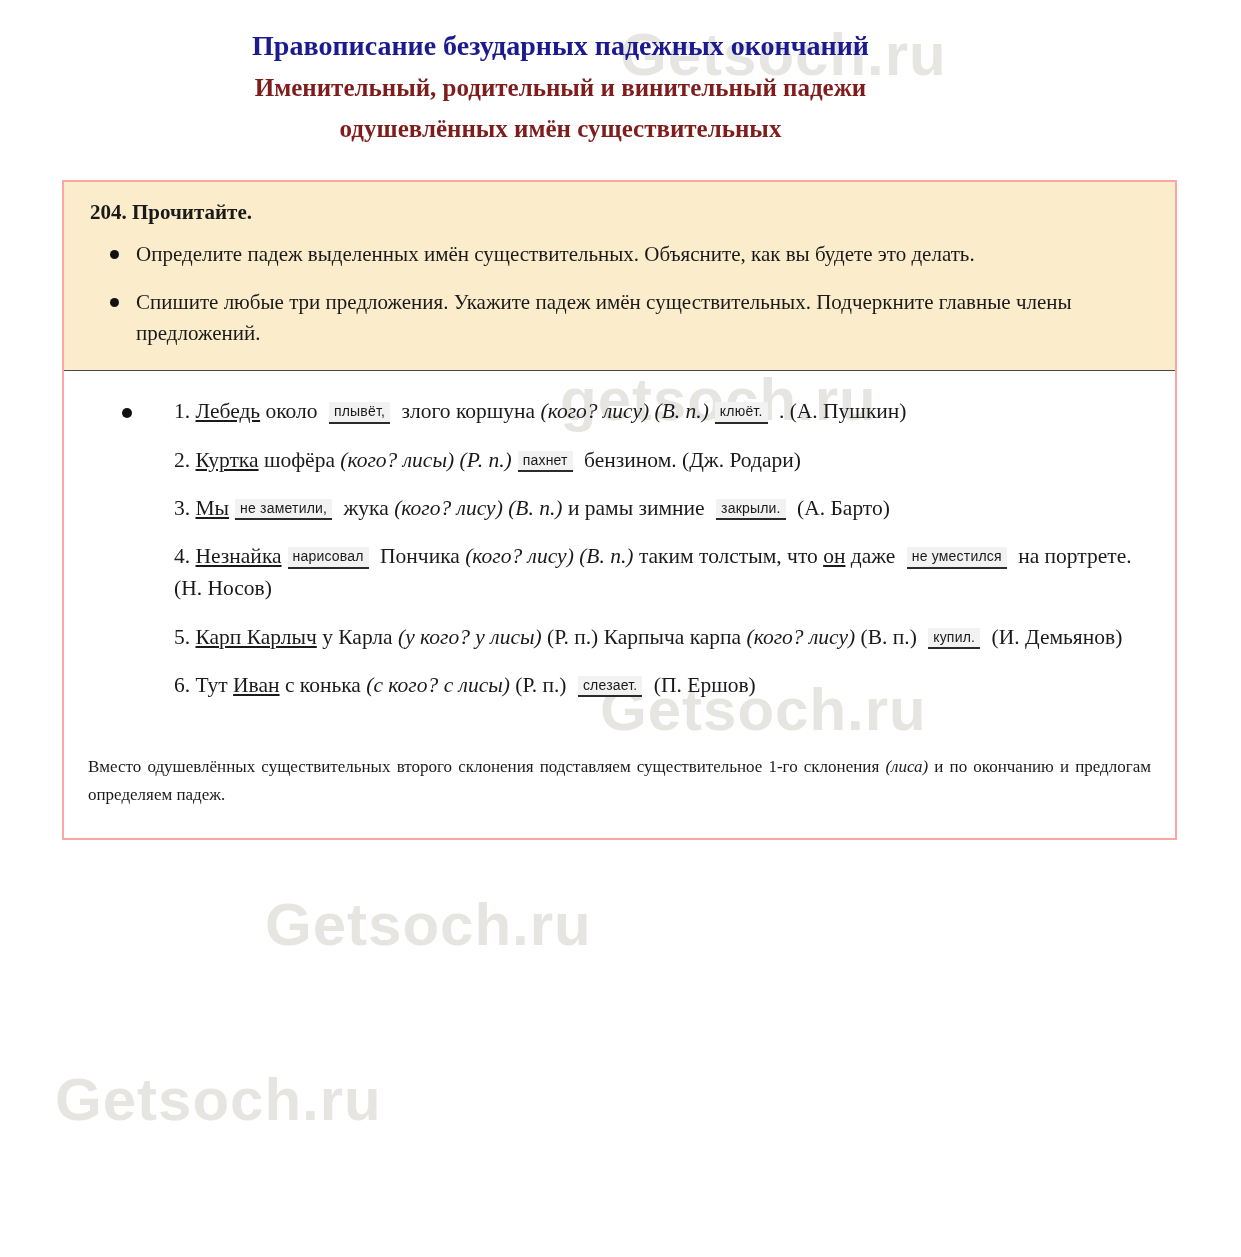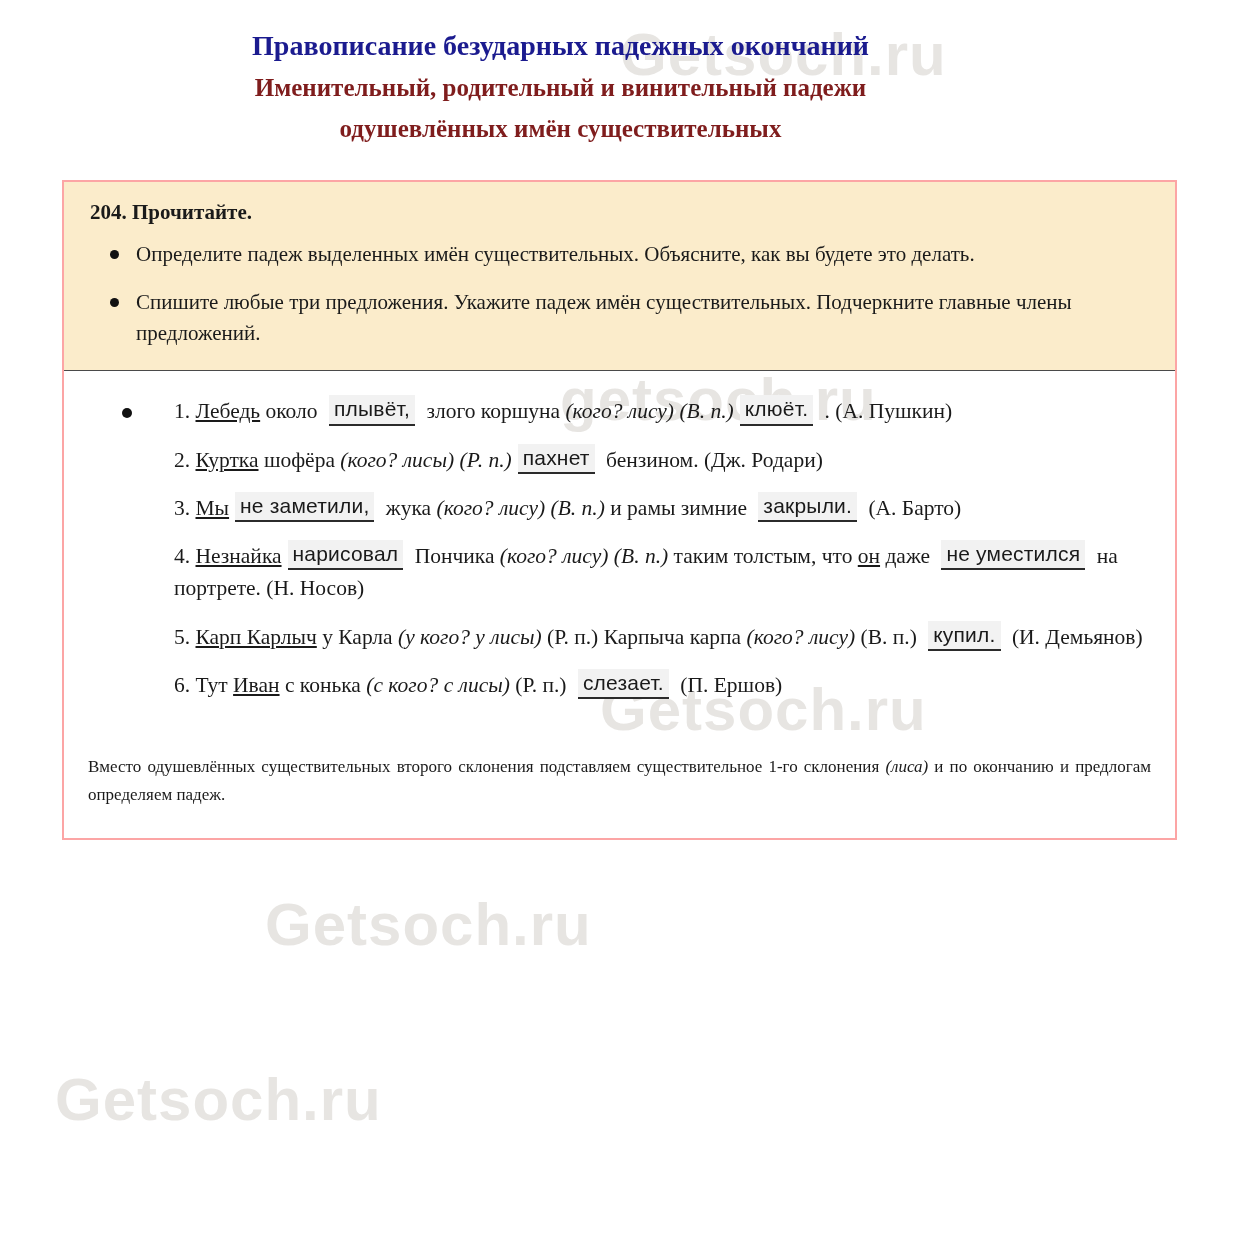--- a/index.html
+++ b/index.html
@@ -137,21 +137,21 @@
   }
   .sentences li:last-child { margin-bottom: 0; }
 
   .u { text-decoration: underline; text-underline-offset: 2px; }
   .it { font-style: italic; }
 
   
   .hw {
     display: inline-block;
     font-family: "Liberation Sans", sans-serif;
-    font-size: 21px;
+    font-size: 14px;
     letter-spacing: 0.2px;
     background: #f2f2f2;
     border-bottom: 2px solid #2b2b2b;
     padding: 1px 5px 1px 5px;
     margin: 0 6px;
     line-height: 1.25;
     position: relative;
     top: -2px;
     white-space: nowrap;
   }

